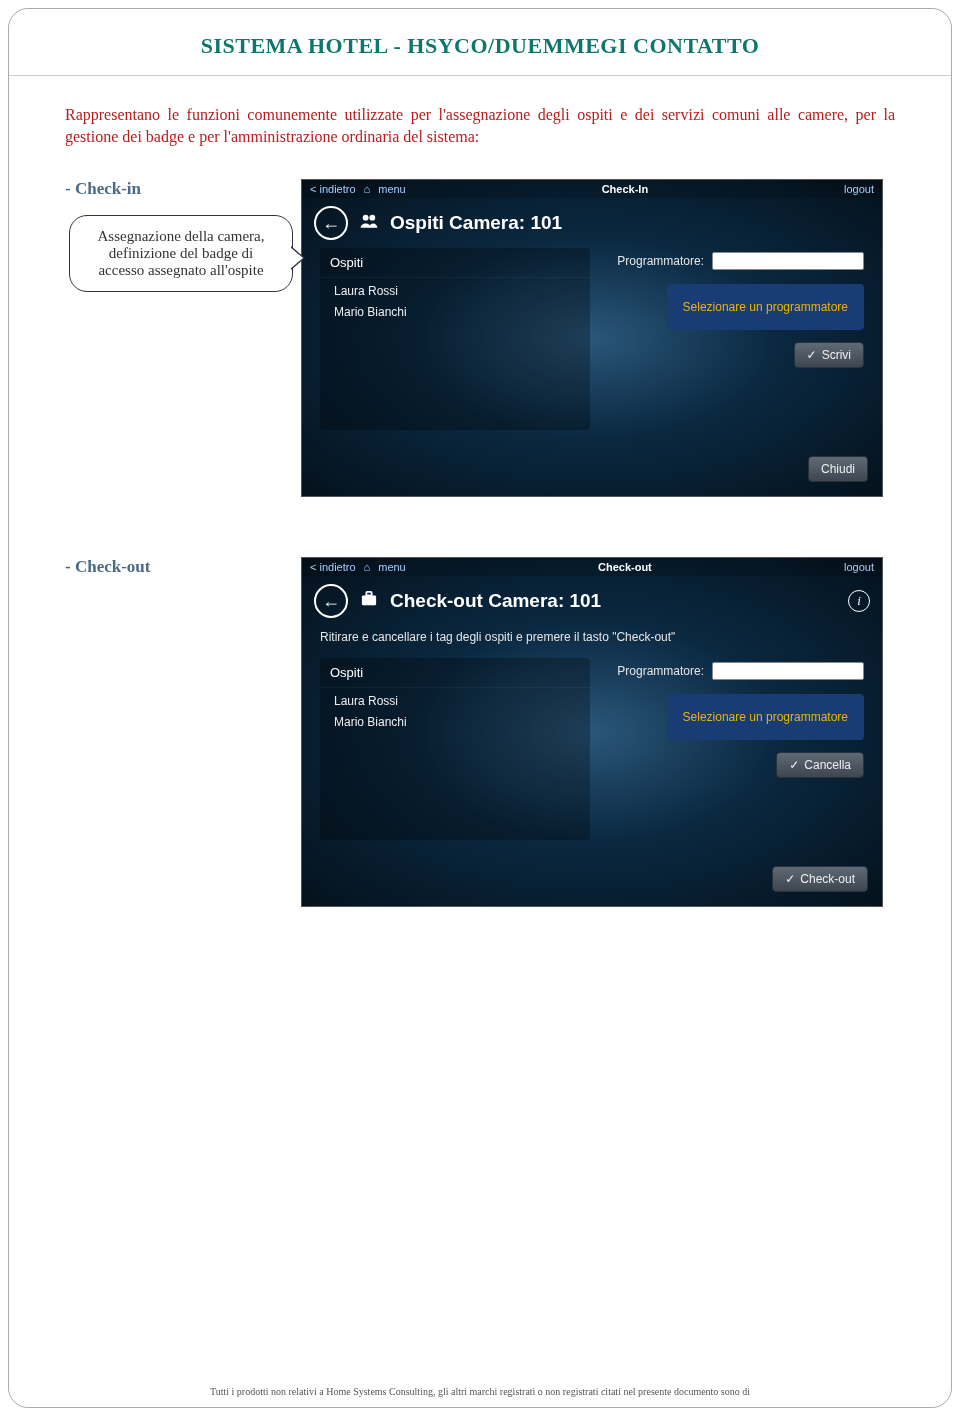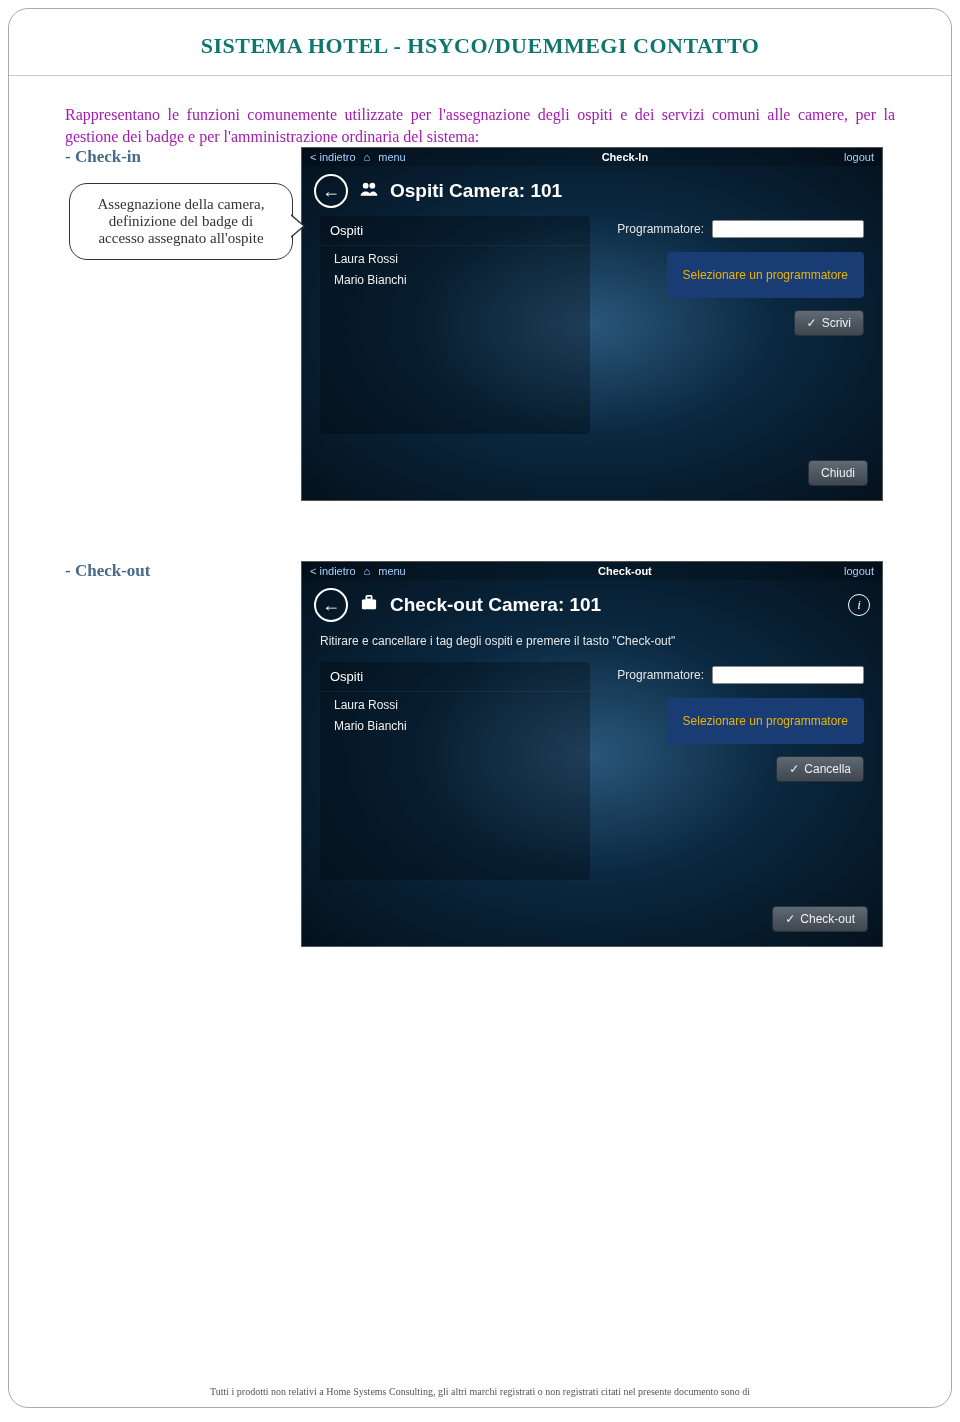--- a/index.html
+++ b/index.html
@@ -36,23 +36,24 @@
       padding: 28px 56px 0 56px;
     }
     .section-title {
       color: #4a6a8a;
       font-weight: bold;
       font-size: 19px;
       margin-bottom: 4px;
     }
     .body-text {
       font-size: 16px;
-      color: #a21caf;
+      color: #b91c1c;
       line-height: 1.35;
       text-align: justify;
+      margin-bottom: 32px;
     }
     .row {
       display: flex;
       align-items: flex-start;
       margin-bottom: 60px;
     }
     .row .left {
       width: 236px;
       flex: 0 0 236px;
     }
@@ -169,21 +170,21 @@
     }
     .app-body {
       display: flex;
       gap: 20px;
       padding: 0 18px 18px 18px;
     }
     .ospiti-box {
       background: rgba(0,0,0,0.28);
       border-radius: 4px;
       width: 270px;
-      height: 218px;
+      height: 182px;
       padding: 0;
     }
     .ospiti-head {
       padding: 7px 10px;
       color: #fff;
       font-size: 13px;
       border-bottom: 1px solid rgba(255,255,255,0.05);
     }
     .ospiti-item {
       padding: 6px 14px 1px 14px;

